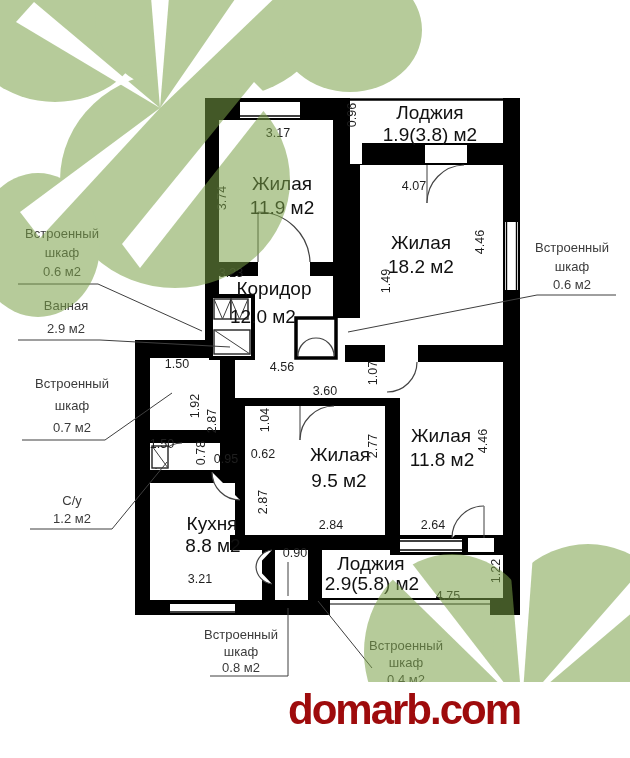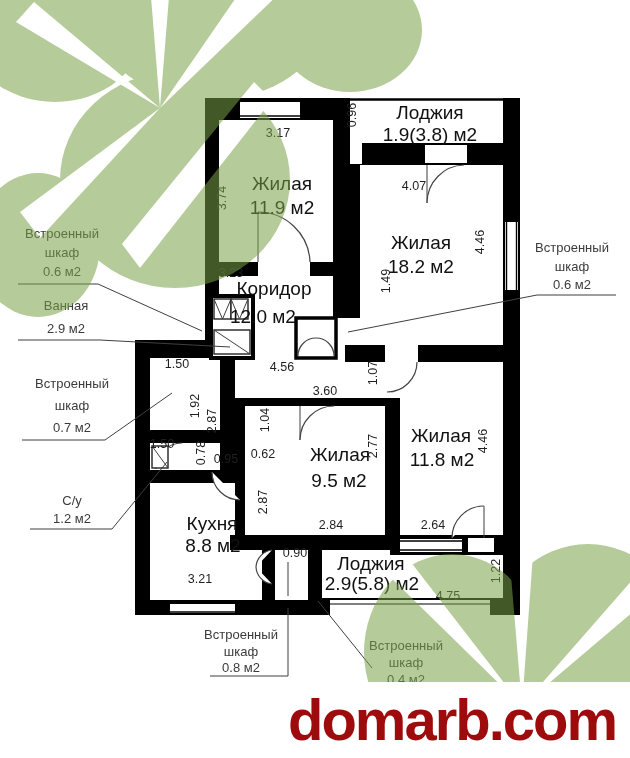--- a/index.html
+++ b/index.html
@@ -13,21 +13,21 @@
   .olabel{font-size:13px;fill:#3b3b3b;}
   .wall{fill:#000000;}
   .win{fill:#ffffff;}
   .ln{stroke:#000000;fill:none;}
   .thin{stroke:#3f3f3f;stroke-width:1;fill:none;}
   .arc{stroke:#444444;stroke-width:1.2;fill:#ffffff;}
   .fx{stroke:#222222;stroke-width:1.4;fill:#ffffff;}
   #whiteband{position:absolute;left:0;top:682px;width:630px;height:76px;background:#ffffff;z-index:6;}
   #watermark{
     position:absolute;left:288px;top:686px;z-index:7;
-    font-size:58px;font-weight:800;letter-spacing:-2px;color:#9e0b0c;
+    font-size:42px;font-weight:800;letter-spacing:-2px;color:#9e0b0c;
     font-family:"Liberation Sans", sans-serif;white-space:nowrap;
   }
 </style>
 </head>
 <body>
 
 <div id="stage">
 
   <svg width="630" height="758" viewBox="0 0 630 758">
 

